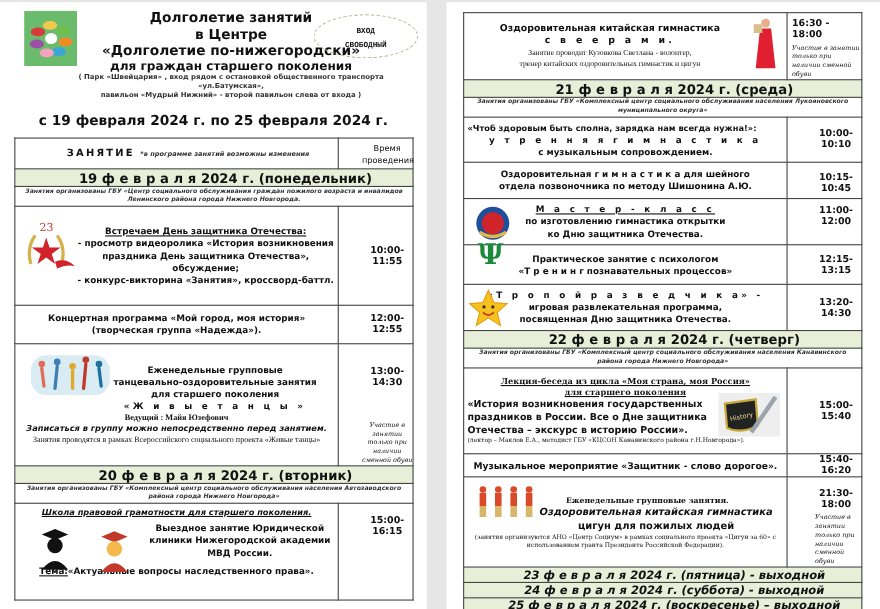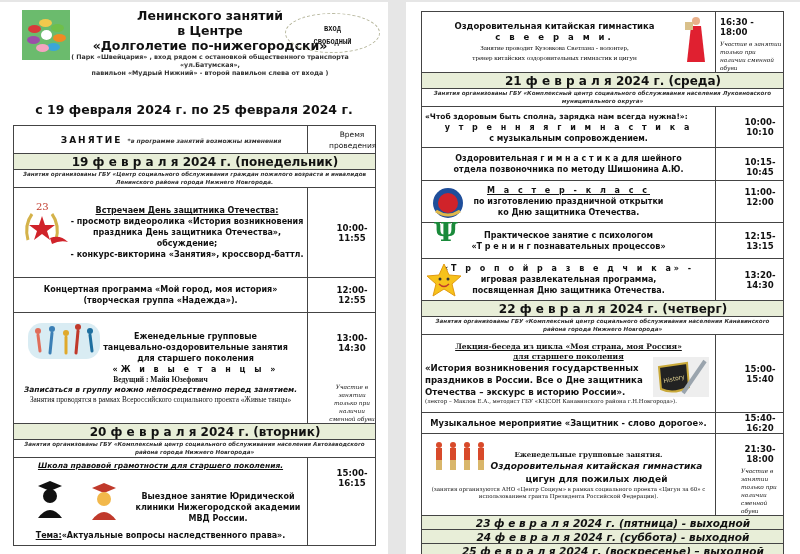--- a/index.html
+++ b/index.html
@@ -88,23 +88,24 @@
     <span class="petal" style="left:29px;top:14px;background:#6fbf4a"></span>
     <span class="petal" style="left:31px;top:24px;background:#f08a24"></span>
     <span class="petal" style="left:25px;top:33px;background:#3ba6d8"></span>
     <span class="petal" style="left:14px;top:34px;background:#f4a4c0"></span>
     <span class="petal" style="left:5px;top:26px;background:#9b4fa8"></span>
     <span class="petal" style="left:6px;top:15px;background:#d83a3a"></span>
     <span class="logo-center"></span>
   </div>
 
   <div class="title-block">
-    <div class="t1">Ленинского занятий</div>
+    <div class="t1">Долголетие занятий</div>
     <div class="t1">в Центре</div>
     <div class="t1">«Долголетие по-нижегородски»</div>
+    <div class="t2">для граждан старшего поколения</div>
     <div class="t3">( Парк «Швейцария» , вход рядом с  остановкой общественного  транспорта «ул.Батумская»,</div>
     <div class="t3">павильон «Мудрый Нижний» -   второй павильон слева от входа )</div>
   </div>
 
   <div class="entry-oval">
     <div>ВХОД</div>
     <div>СВОБОДНЫЙ</div>
   </div>
 
   <div class="period">с  19 февраля 2024 г. по 25 февраля  2024 г.</div>
@@ -198,21 +199,21 @@
       <td class="act" style="vertical-align:top">
         <div class="it u b" style="font-size:7.5px">Школа правовой грамотности для старшего поколения.</div>
         <svg class="pic" style="left:22px;top:22px" width="90" height="40" viewBox="0 0 90 40">
           <polygon points="2,6 14,1 26,6 14,11" fill="#111"></polygon>
           <circle cx="14" cy="16" r="7" fill="#111"></circle>
           <path d="M2 38 Q14 22 26 38 Z" fill="#111"></path>
           <polygon points="56,8 68,3 80,8 68,13" fill="#c0392b"></polygon>
           <circle cx="68" cy="19" r="7" fill="#f2b84b"></circle>
           <path d="M56 40 Q68 24 80 40 Z" fill="#c0392b"></path>
         </svg>
-        <div class="b" style="padding-left:115px;margin-top:20px;font-size:8px">Выездное занятие Юридической клиники Нижегородской академии МВД России.</div>
+        <div class="b" style="padding-left:115px;margin-top:4px;font-size:8px">Выездное занятие Юридической клиники Нижегородской академии МВД России.</div>
         <div class="b" style="margin-top:6px">
           <span class="u">Тема:</span><span>«Актуальные вопросы наследственного права».</span>
         </div>
       </td>
       <td class="time-col" style="vertical-align:top;padding-top:10px">15:00-16:15</td>
     </tr>
   </tbody>
     </table>
 </div>
 
@@ -269,21 +270,21 @@
     </tr>
 
     <tr style="height:42px">
       <td class="act">
         <svg class="pic" style="left:10px;top:6px" width="32" height="32" viewBox="0 0 32 32">
           <circle cx="16" cy="16" r="15" fill="#1f4e9a"></circle>
           <circle cx="16" cy="16" r="10" fill="#d0232a"></circle>
           <path d="M4 24 Q16 32 28 24" stroke="#e0b84a" stroke-width="3" fill="none"></path>
         </svg>
         <div class="b u sp">М а с т е р - к л а с с</div>
-        <div class="b">по изготовлению праздничной открытки</div>
+        <div class="b">по изготовлению гимнастика открытки</div>
         <div class="b">ко Дню защитника Отечества.</div>
       </td>
       <td class="time-col" style="vertical-align:top;padding-top:6px">11:00-12:00</td>
     </tr>
 
     <tr style="height:36px">
       <td class="act">
         <span class="pic serif" style="left:12px;top:4px;font-size:26px;color:#1a8a3a;font-weight:bold">Ψ</span>
         <div class="b">Практическое занятие с психологом</div>
         <div class="b">«Т р е н и н г   познавательных процессов»</div>

